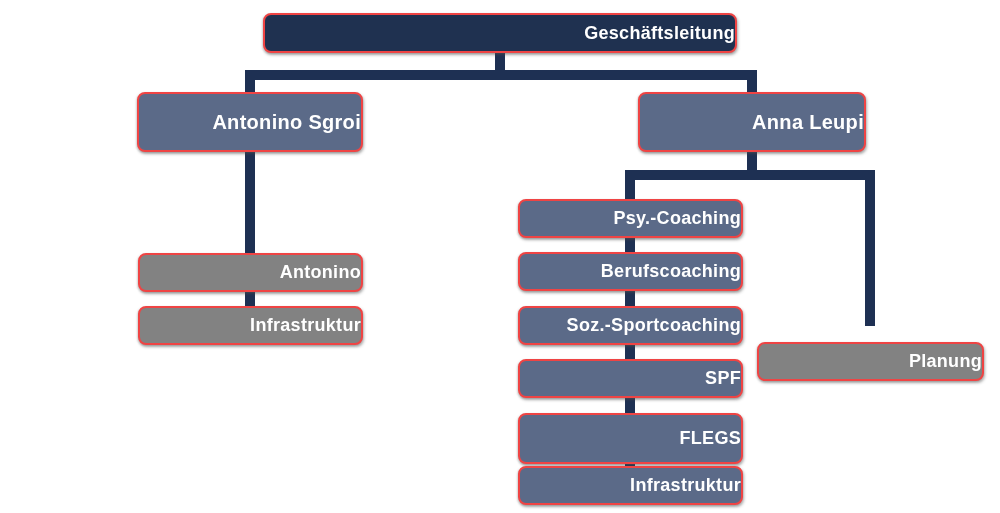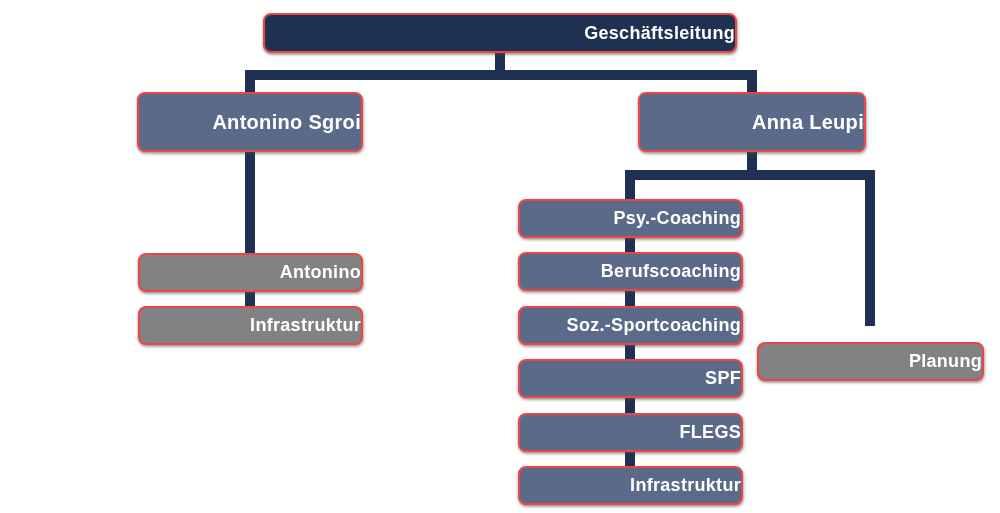--- a/index.html
+++ b/index.html
@@ -78,21 +78,21 @@
   </div>
   <div class="node blue f18" style="left:518px; top:252px; width:225px; height:39px;">
     <span>Berufscoaching</span>
   </div>
   <div class="node blue f18" style="left:518px; top:306px; width:225px; height:39px;">
     <span>Soz.-Sportcoaching</span>
   </div>
   <div class="node blue f18" style="left:518px; top:359px; width:225px; height:39px;">
     <span>SPF</span>
   </div>
-  <div class="node blue f18" style="left:518px; top:413px; width:225px; height:39px;">
+  <div class="node blue f18" style="left:518px; top:413px; width:225px; height:51px;">
     <span>FLEGS</span>
   </div>
   <div class="node blue f18" style="left:518px; top:466px; width:225px; height:39px;">
     <span>Infrastruktur</span>
   </div>
 
   <div class="node gray f18" style="left:757px; top:306px; width:227px; height:39px;margin-top:36px;">
     <span>Planung</span>
   </div>
 

